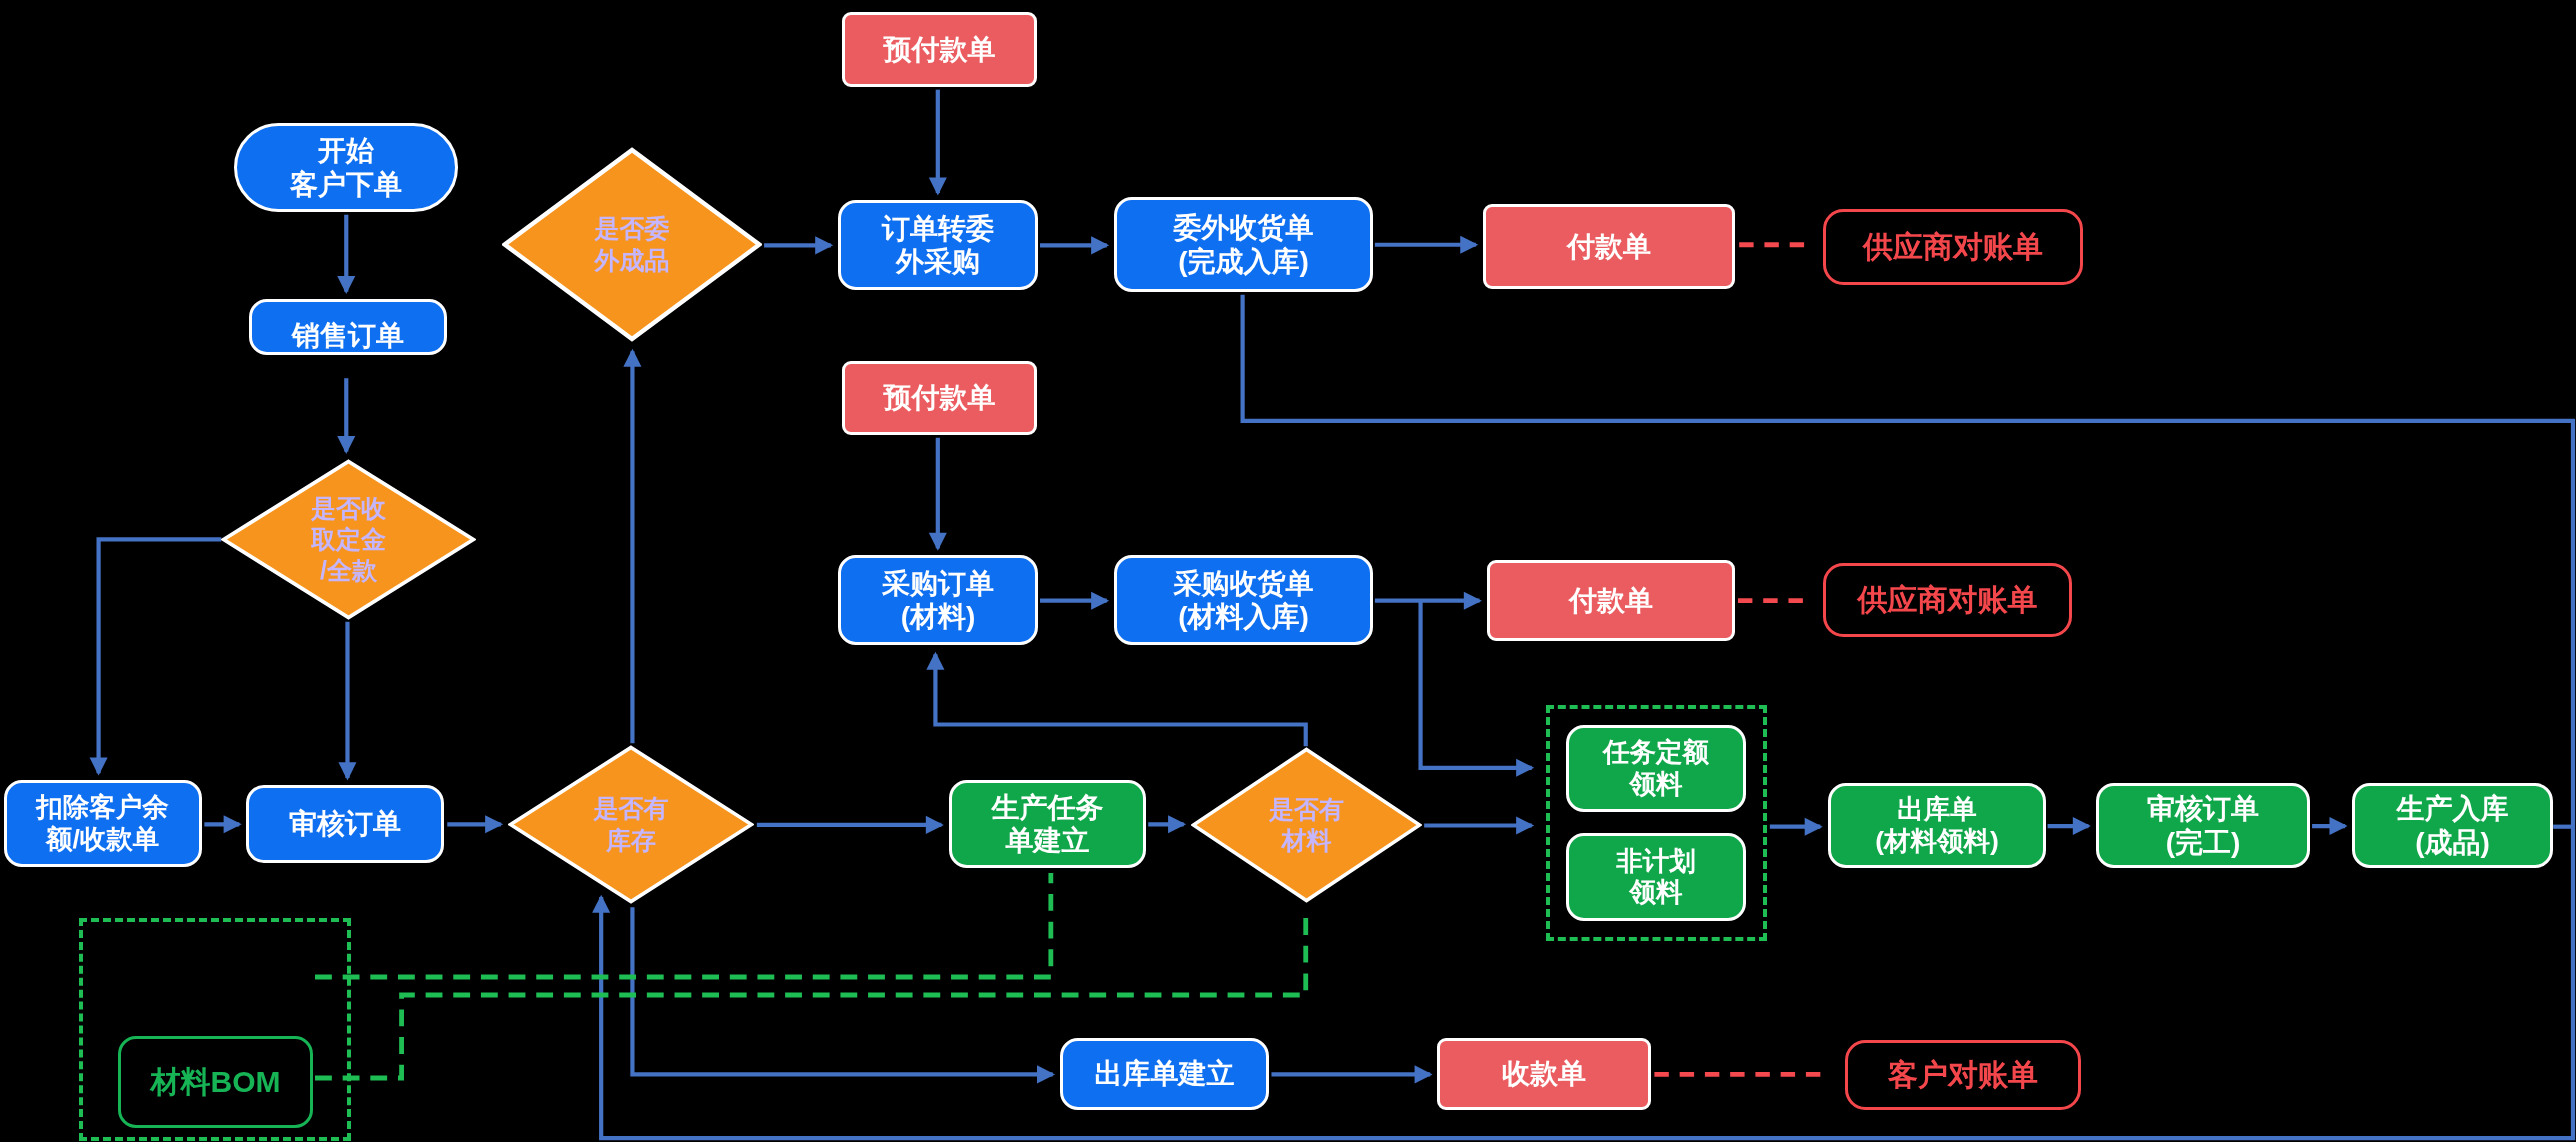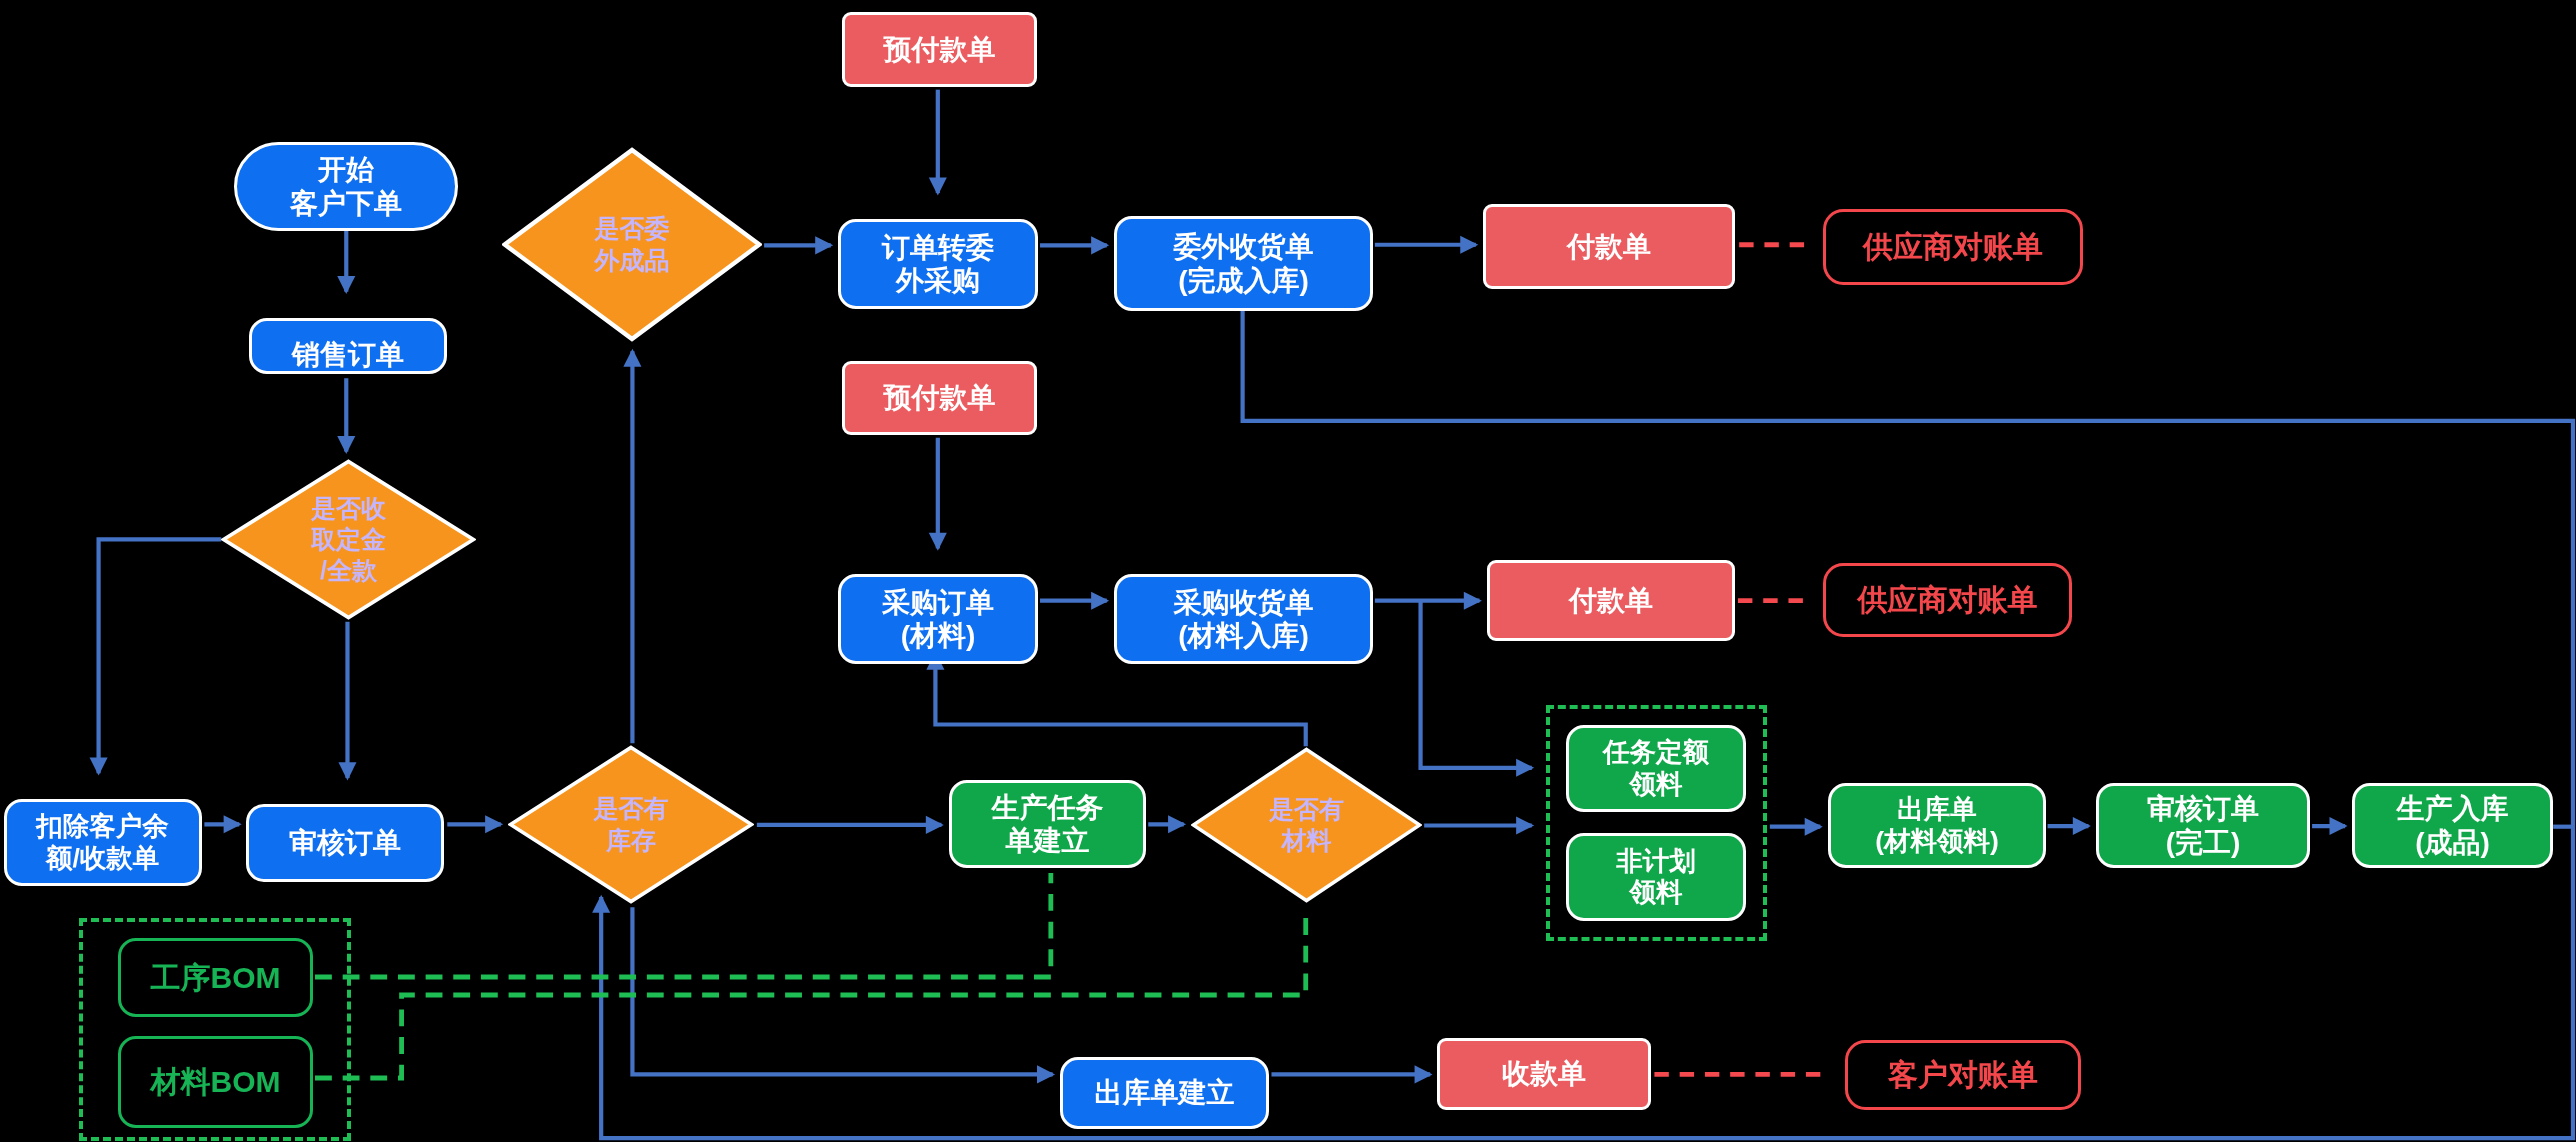--- a/index.html
+++ b/index.html
@@ -2,21 +2,21 @@
 <html style="font-size:9.6px"><head>
 <meta charset="utf-8">
 <style>
   html,body{margin:0;padding:0;background:#000;}
   #stage{position:relative;width:2576px;height:1143px;background:#000;overflow:hidden;
          font-family:"Liberation Sans","DejaVu Sans",sans-serif;}
   #edges{position:absolute;left:0;top:0;width:2576px;height:1143px;}
   .node{position:absolute;display:flex;align-items:center;justify-content:center;
         text-align:center;font-weight:bold;white-space:pre-line;box-sizing:border-box;
         font-size:28px;line-height:1.18;color:#fff;}
-  .blue{background:#0E6FF0;border:3px solid #fff;border-radius:18px;margin-top:19px;}
+  .blue{background:#0E6FF0;border:3px solid #fff;border-radius:18px;}
   .pill{border-radius:48px;}
   .redbox{background:#EA5C60;border:3px solid #fff;border-radius:9px;}
   .greenbox{background:#10A74B;border:3px solid #fff;border-radius:18px;}
   .outline-red{background:#000;border:3.6px solid #F4474C;border-radius:20.4px;color:#F4474C;font-size:30px;margin-left:13px;}
   .outline-green{background:transparent;border:3.6px solid #17B456;border-radius:18px;color:#17B456;font-size:30px;}
   .dashed-group{position:absolute;border:4.2px dashed #1FBE55;background:transparent;box-sizing:border-box;}
   .diamond{position:absolute;}
   .diamond svg{position:absolute;left:0;top:0;width:100%;height:100%;}
   .diamond .dlabel{position:absolute;left:0;top:0;width:100%;height:100%;display:flex;
         align-items:center;justify-content:center;text-align:center;font-weight:bold;
@@ -160,23 +160,20 @@
   <div class="node greenbox" style="left:2096px;top:783px;width:214px;height:85px;">
     <span>审核订单
 (完工)</span>
   </div>
 
   <div class="node greenbox" style="left:2352px;top:783px;width:201px;height:85px;">
     <span>生产入库
 (成品)</span>
   </div>
 
-  <div class="node outline-green" style="left:118px;top:938px;width:195px;height:79px;">
-    <span>工序BOM</span>
-  </div>
 
   <div class="node outline-green" style="left:118px;top:1036px;width:195px;height:92px;">
     <span>材料BOM</span>
   </div>
 
   <div class="node blue" style="left:1060px;top:1038px;width:209px;height:72px;">
     <span>出库单建立</span>
   </div>
 
   <div class="node redbox" style="left:1437px;top:1038px;width:214px;height:72px;">

